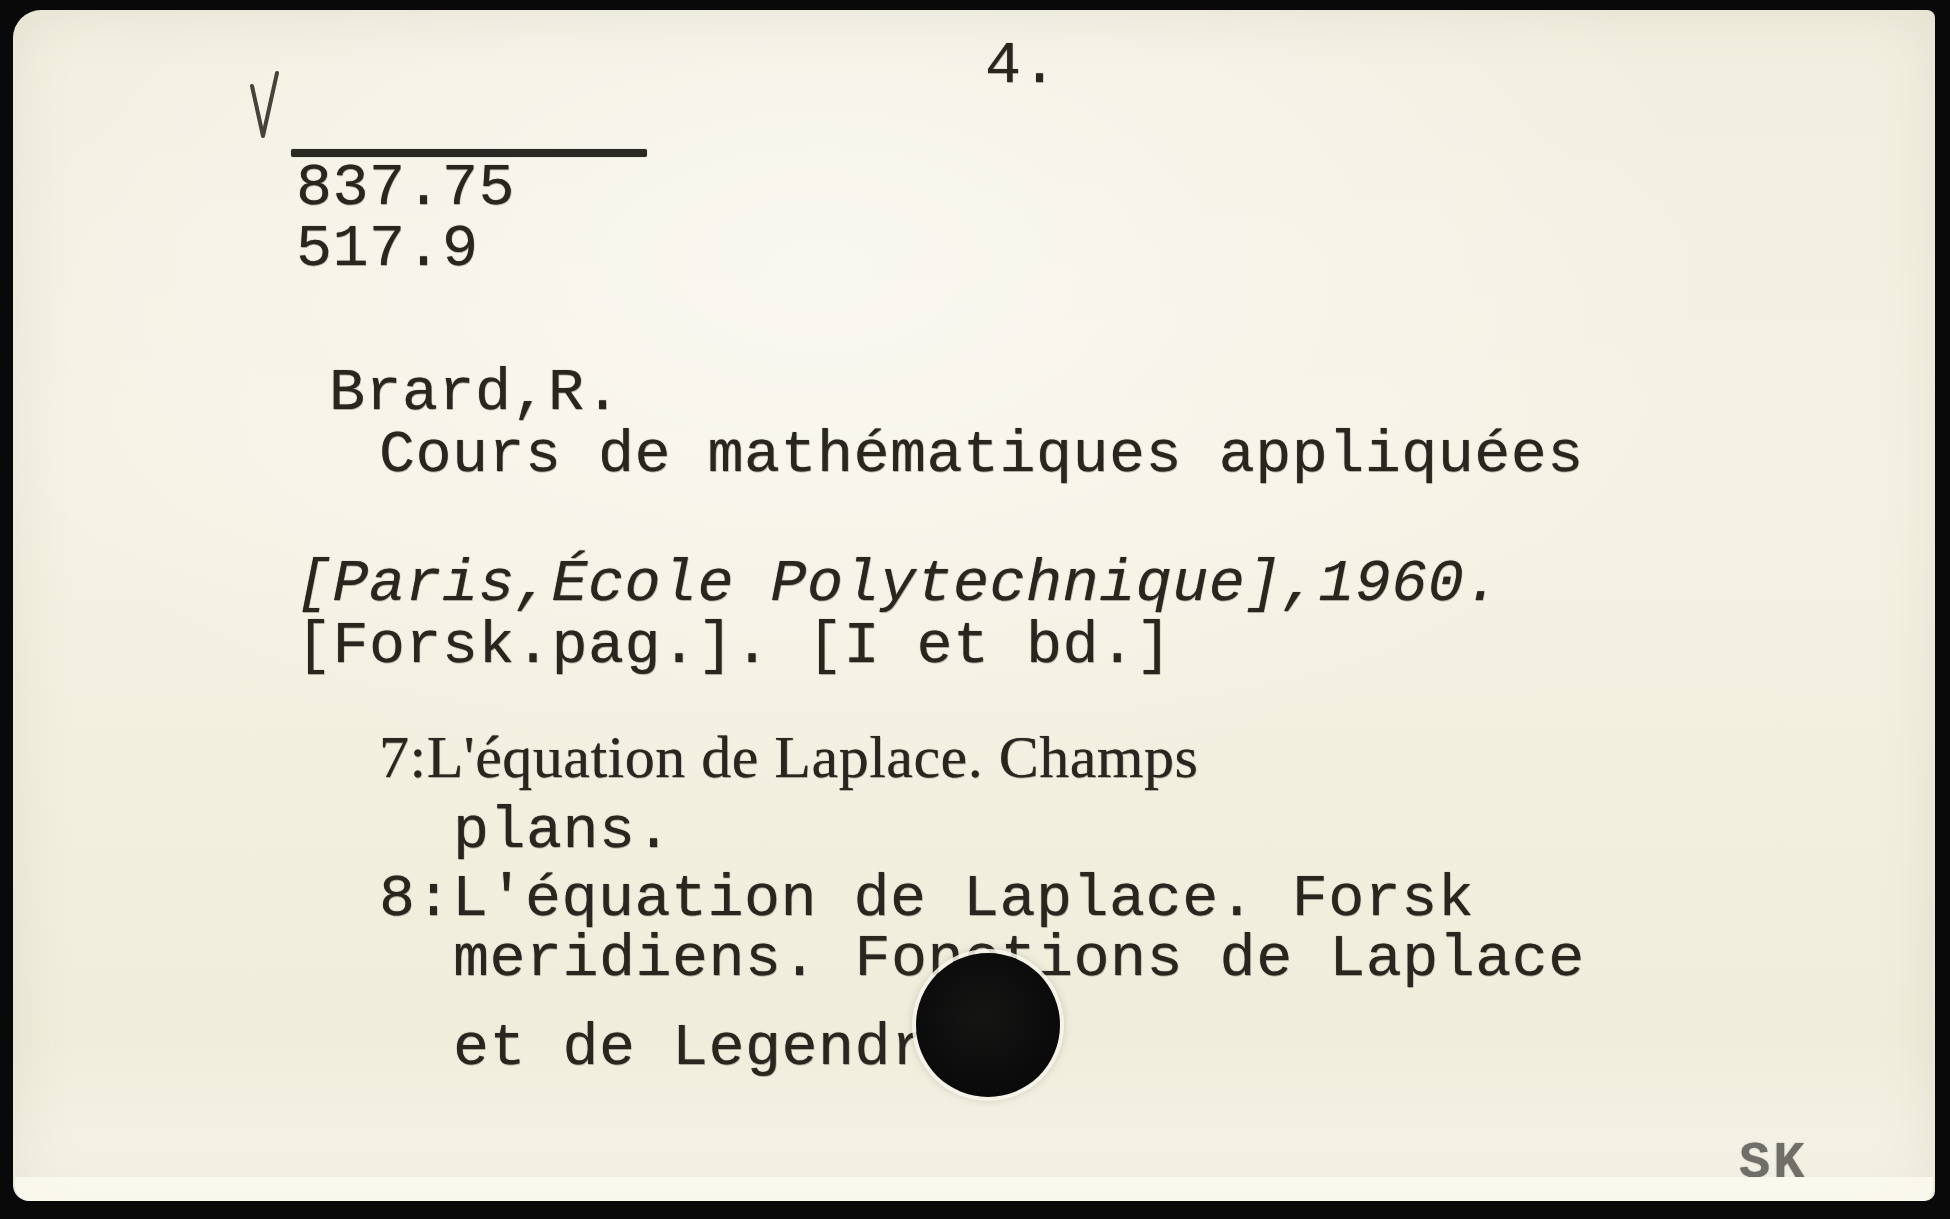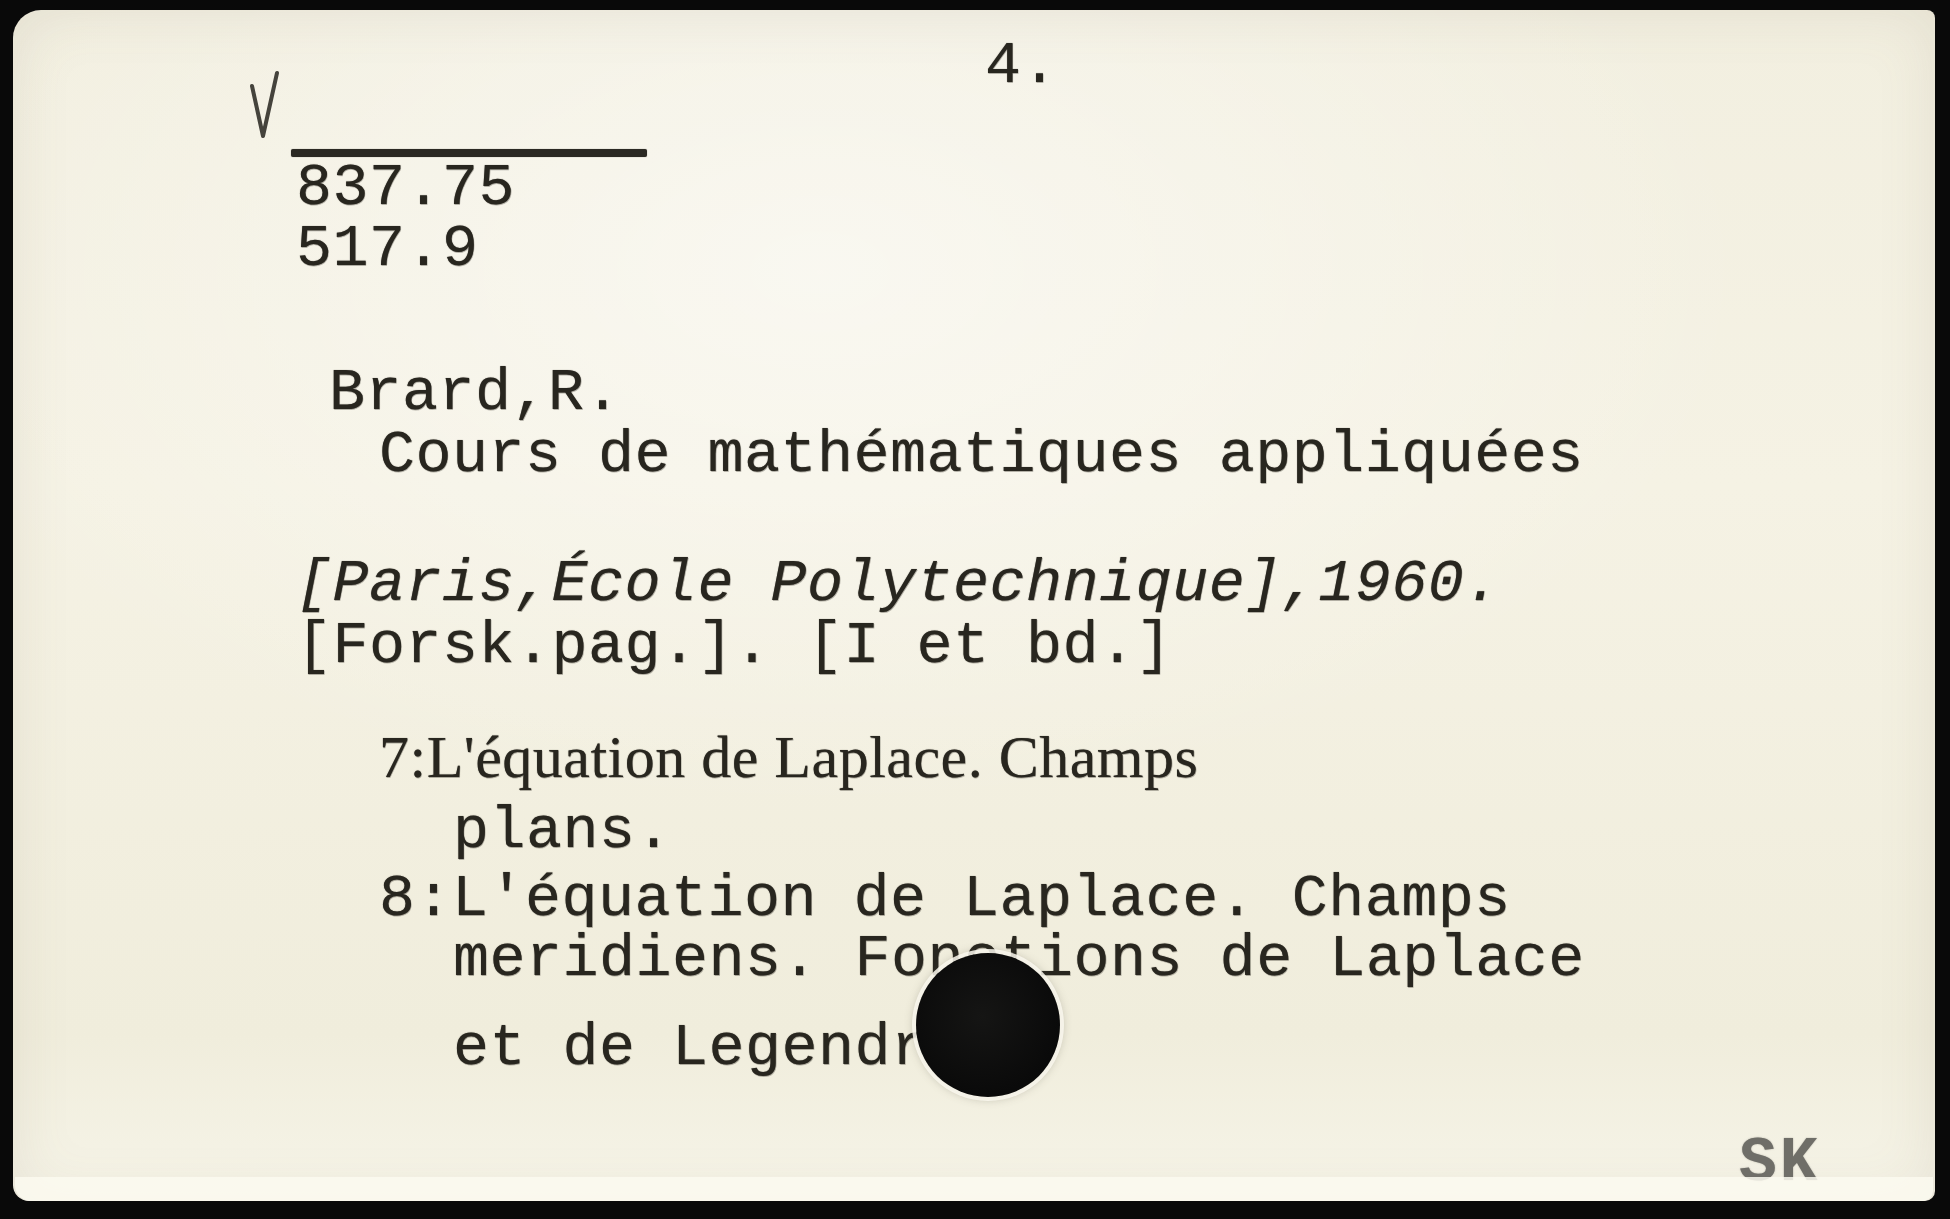--- a/index.html
+++ b/index.html
@@ -76,21 +76,21 @@
     background: radial-gradient(circle at 46% 44%, #151514 0%, #0a0a0a 70%);
     box-shadow: 0 0 0 4px rgba(250,248,238,0.85), 0 0 10px 2px rgba(90,85,70,0.35);
     z-index: 5;
   }
   .stamp {
     position: absolute;
     left: 1726px;
     top: 1122px;
     font-family: "Liberation Mono", "DejaVu Sans Mono", monospace;
     font-weight: bold;
-    font-size: 63px;
+    font-size: 52px;
     line-height: 63px;
     letter-spacing: 3px;
     color: #6f6e68;
     text-shadow: 0 0 1.5px rgba(90,88,80,0.55);
   }
 </style>
 </head>
 <body>
 
 <div class="stage">
@@ -109,21 +109,21 @@
 
     <div class="tw" style="left:292px; top:353px;margin-left:24px;">Brard,R.</div>
 
     <div class="tw" style="left:366px; top:415px;text-align:right;">Cours de mathématiques appliquées</div>
     <div class="tw" style="left:283px; top:544px;font-style:italic;">[Paris,École Polytechnique],1960.</div>
     <div class="tw" style="left:283px; top:606px;">[Forsk.pag.]. [I et bd.]</div>
 
     <div class="tw" style="left:366px; top:717px;font-family:Liberation Serif, serif;">7:L'équation de Laplace. Champs</div>
     <div class="tw" style="left:440px; top:791px;">plans.</div>
 
-    <div class="tw" style="left:366px; top:859px;">8:L'équation de Laplace. Champs</div>
+    <div class="tw" style="left:366px; top:859px;">8:L'équation de Laplace. Forsk</div>
     <div class="tw" style="left:440px; top:919px;">meridiens. Fonctions de Laplace</div>
     <div class="tw" style="left:440px; top:1008px;">et de Legendr</div>
 
     <div class="stamp">SK</div>
 
     <div class="hole-punch"></div>
 
     <div class="card-bottom-edge"></div>
   </div>
 </div>

